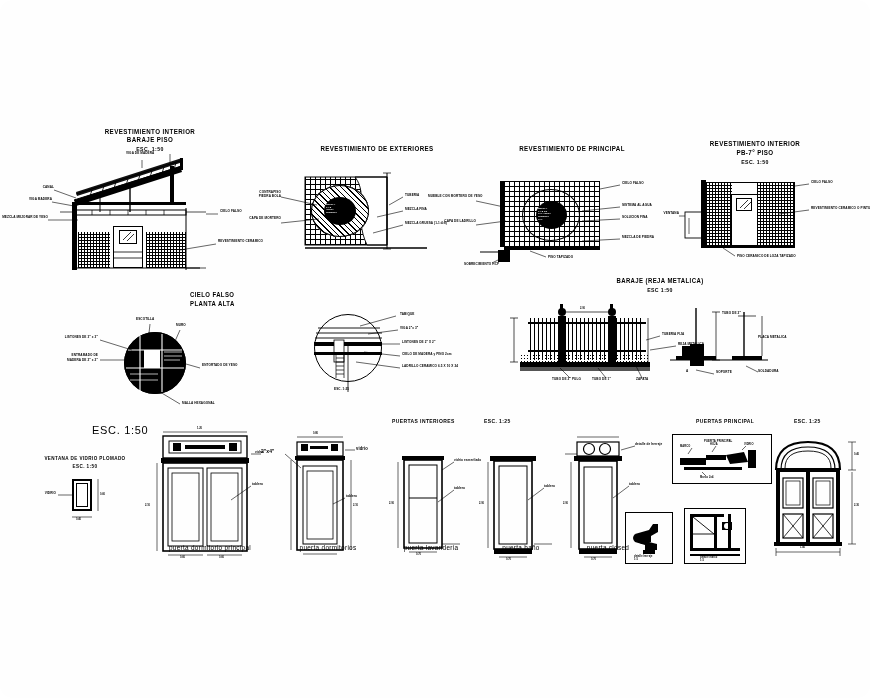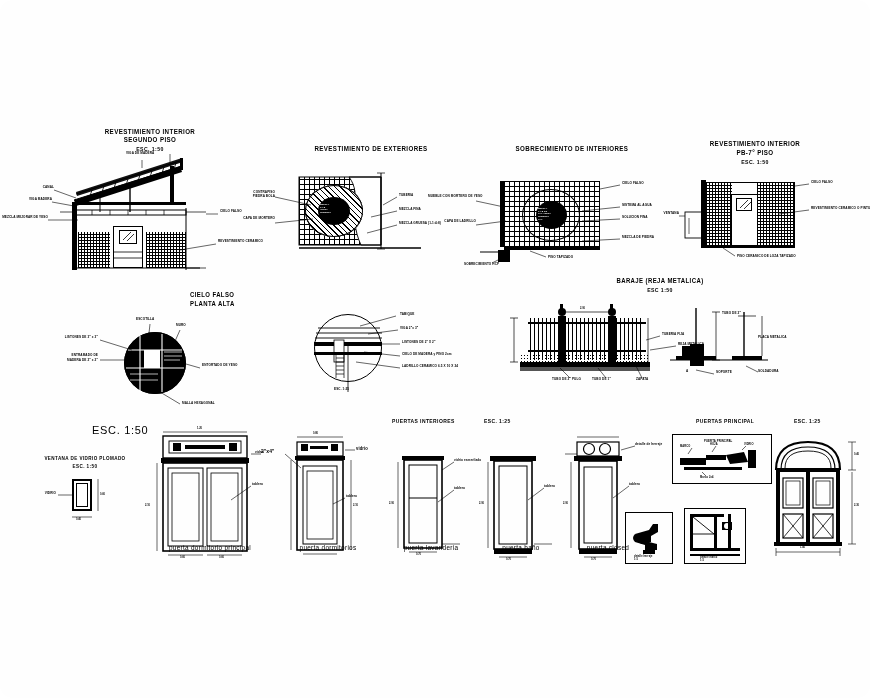--- a/index.html
+++ b/index.html
@@ -37,21 +37,21 @@
   .circf{position:absolute;background:#000;border-radius:50%;}
   svg{position:absolute;overflow:visible;}
 </style>
 </head>
 <body>
 
 <div class="sheet">
 
 <div class="blk" style="left:30px;top:128px;width:240px;height:145px;">
   <div class="ttl" style="left:40px;top:0;width:160px;">REVESTIMIENTO  INTERIOR</div>
-  <div class="ttl" style="left:40px;top:8px;width:160px;">SEGUNDO  PISO</div>
+  <div class="ttl" style="left:40px;top:8px;width:160px;">BARAJE  PISO</div>
   <div class="ttl sub" style="left:40px;top:18px;width:160px;">ESC.  1:50</div>
 
   <svg style="left:0;top:0;width:240px;height:145px;">
     <polygon points="44,72 150,38 152,44 46,78" fill="#000"></polygon>
     <polygon points="46,64 152,30 153,34 47,68" fill="#111"></polygon>
     <line x1="44" y1="72" x2="152" y2="38" stroke="#000" stroke-width="1"></line>
     <line x1="46" y1="66" x2="153" y2="32" stroke="#000" stroke-width="1"></line>
     <g stroke="#000" stroke-width="0.8">
       <line x1="60" y1="68" x2="62" y2="62"></line>
           <line x1="72" y1="64" x2="74" y2="58"></line>
@@ -112,21 +112,21 @@
     </g>
   </svg>
   <div class="lbl r" style="left:-16px;top:58px;width:40px;">CANAL</div>
   <div class="lbl r" style="left:-22px;top:70px;width:44px;">VIGA MADERA</div>
   <div class="lbl r" style="left:-36px;top:88px;width:54px;">MEZCLA MEJORAR DE YESO</div>
   <div class="lbl" style="left:190px;top:82px;">CIELO FALSO</div>
   <div class="lbl" style="left:188px;top:112px;">REVESTIMIENTO CERAMICO</div>
   <div class="lbl" style="left:96px;top:24px;">VIGA DE MADERA</div>
 </div>
 
-<div class="blk" style="left:271px;top:145px;width:200px;height:125px;">
+<div class="blk" style="left:277px;top:145px;width:200px;height:125px;">
   <div class="ttl" style="left:10px;top:0;width:180px;">REVESTIMIENTO  DE  EXTERIORES</div>
 
   <div class="mesh" style="left:28px;top:32px;width:82px;height:68px;"></div>
   <svg style="left:0;top:0;width:200px;height:125px;">
     <path d="M78,32 C92,50 76,70 90,100 L110,100 L110,32 Z" fill="#fff" stroke="#000" stroke-width="0.9"></path>
     <rect x="28" y="32" width="82" height="68" fill="none" stroke="#000" stroke-width="1"></rect>
     <line x1="110" y1="28" x2="110" y2="104" stroke="#000" stroke-width="1"></line>
     <line x1="106" y1="28" x2="114" y2="28" stroke="#000" stroke-width="0.7"></line>
     <line x1="106" y1="104" x2="114" y2="104" stroke="#000" stroke-width="0.7"></line>
     <line x1="28" y1="103" x2="150" y2="103" stroke="#000" stroke-width="1.4"></line>
@@ -148,21 +148,21 @@
   </svg>
   <div class="lbl r" style="left:-40px;top:46px;width:44px;">CONTRAPISO</div>
   <div class="lbl r" style="left:-40px;top:50px;width:44px;">PIEDRA BOLA</div>
   <div class="lbl r" style="left:-40px;top:72px;width:44px;">CAPA DE MORTERO</div>
   <div class="lbl" style="left:128px;top:49px;">TUBERIA</div>
   <div class="lbl" style="left:128px;top:63px;">MEZCLA FINA</div>
   <div class="lbl" style="left:128px;top:77px;">MEZCLA GRUESA (1-1:4:8)</div>
 </div>
 
 <div class="blk" style="left:470px;top:145px;width:205px;height:128px;">
-  <div class="ttl" style="left:12px;top:0;width:180px;">SOBRECIMIENTO  DE  INTERIORES</div>
+  <div class="ttl" style="left:12px;top:0;width:180px;">REVESTIMIENTO  DE  PRINCIPAL</div>
 
   <div class="solid" style="left:30px;top:36px;width:4px;height:66px;"></div>
   <div class="mesh" style="left:34px;top:36px;width:96px;height:66px;"></div>
   <div class="box" style="left:34px;top:36px;width:96px;height:66px;"></div>
   <div class="circ" style="left:52px;top:44px;width:58px;height:52px;"></div>
   <div class="circf" style="left:66px;top:56px;width:31px;height:28px;"></div>
   <div class="lbl" style="left:68px;top:62px;color:#fff;font-size:2.1px;line-height:2.6px;">MEZCLA<br>1:4:8 DE<br>CAL ARENA<br>CEMENTO<br>CAL</div>
 
   <svg style="left:0;top:0;width:205px;height:128px;">
     <rect x="34" y="102" width="96" height="3" fill="#000"></rect>

